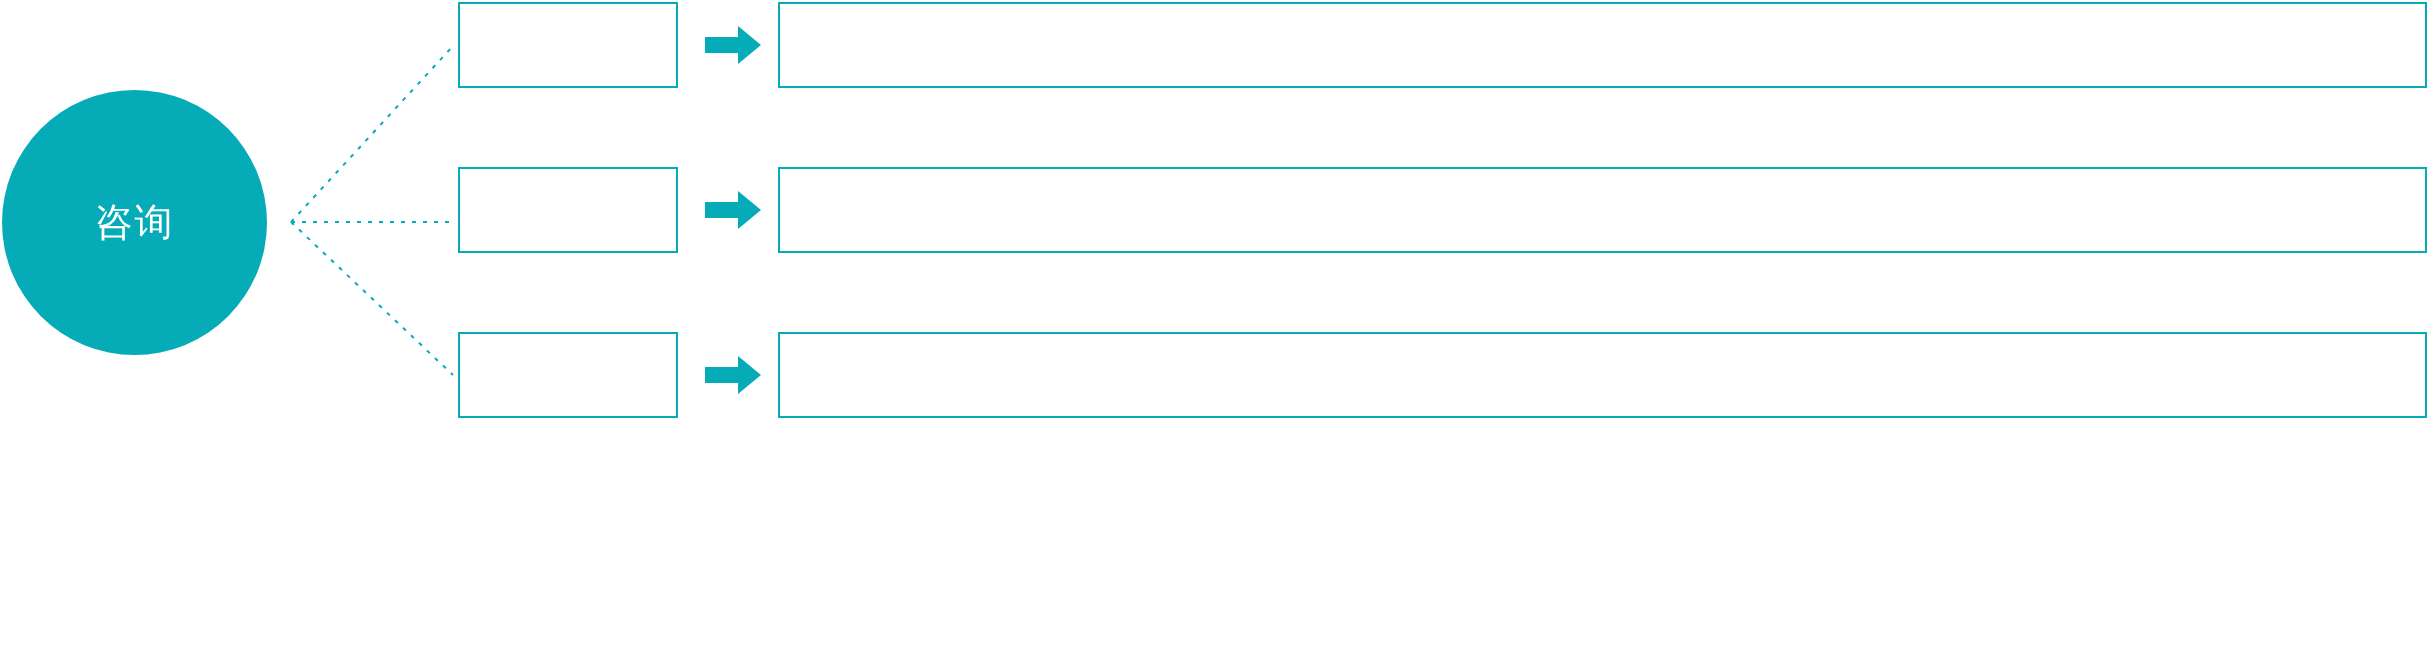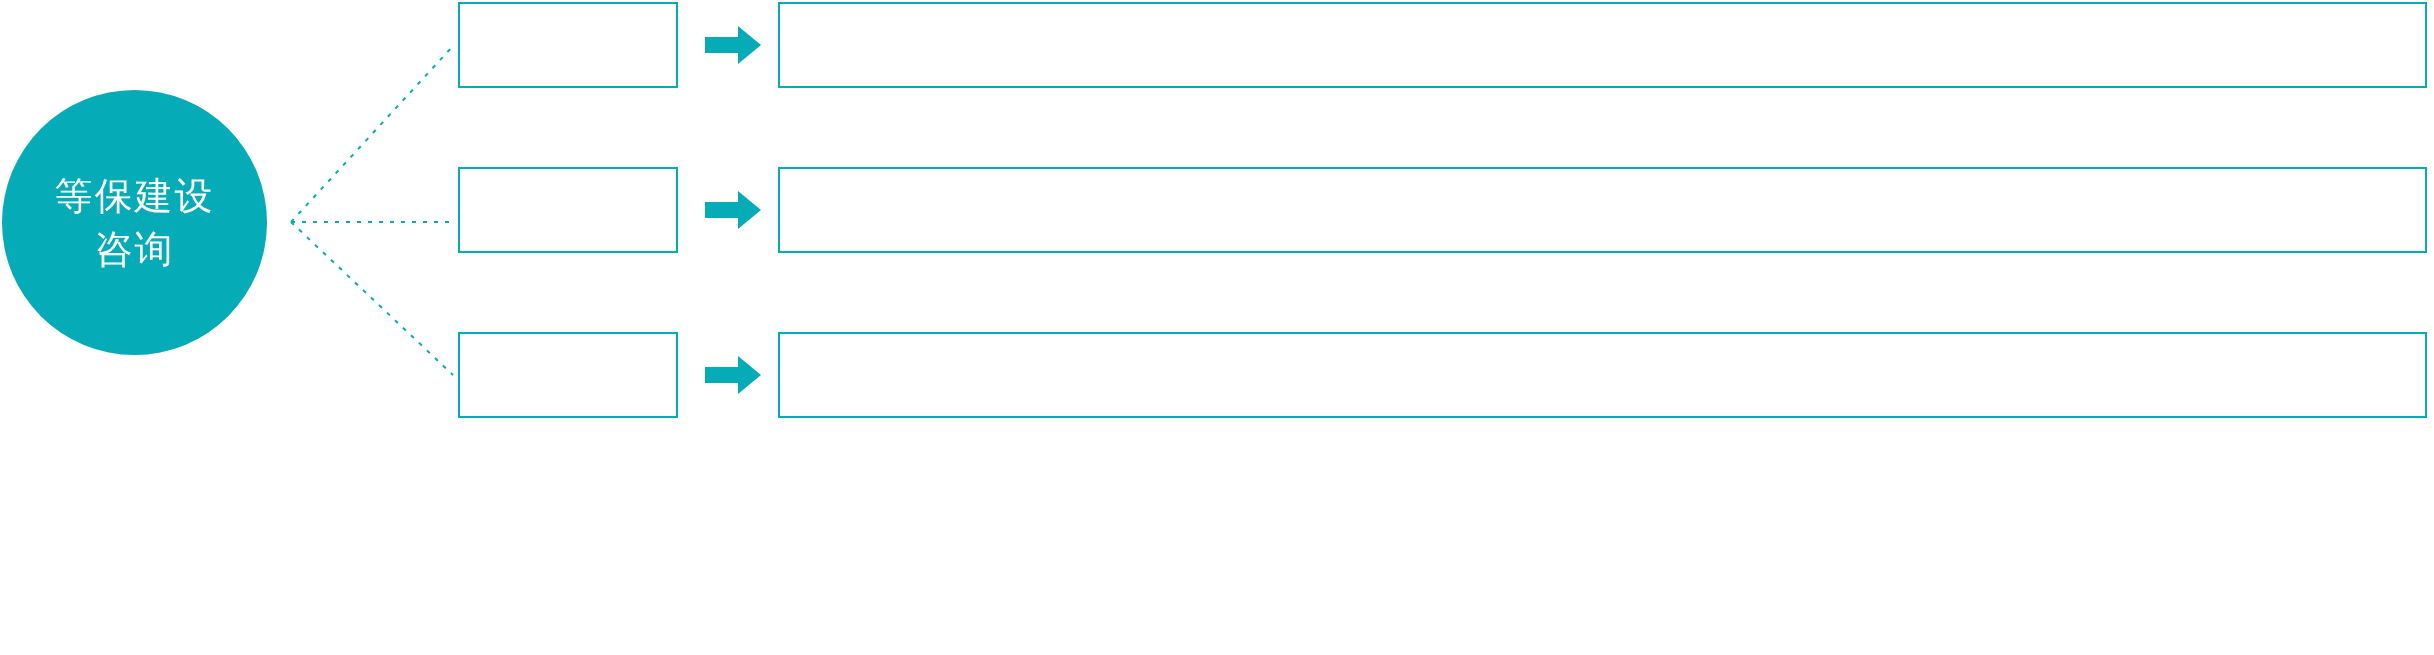--- a/index.html
+++ b/index.html
@@ -111,21 +111,20 @@
   .arrow.row-1 { top: 26px; }
   .arrow.row-2 { top: 191px; }
   .arrow.row-3 { top: 356px; }
 </style>
 </head>
 <body>
 
 <div id="canvas">
 
   <div class="hub">
-    <div class="hub-line">等保建设</div>
     <div class="hub-line">咨询</div>
   </div>
 
   <svg class="fan" viewBox="0 0 2434 655" xmlns="http://www.w3.org/2000/svg">
 
     <line x1="291" y1="222" x2="453" y2="46" stroke="#06abb8" stroke-width="2" stroke-dasharray="4 7" stroke-linecap="butt"></line>
 
     <line x1="291" y1="222" x2="455" y2="222" stroke="#06abb8" stroke-width="2" stroke-dasharray="4 7" stroke-linecap="butt"></line>
 
     <line x1="291" y1="222" x2="453" y2="375" stroke="#06abb8" stroke-width="2" stroke-dasharray="4 7" stroke-linecap="butt"></line>

